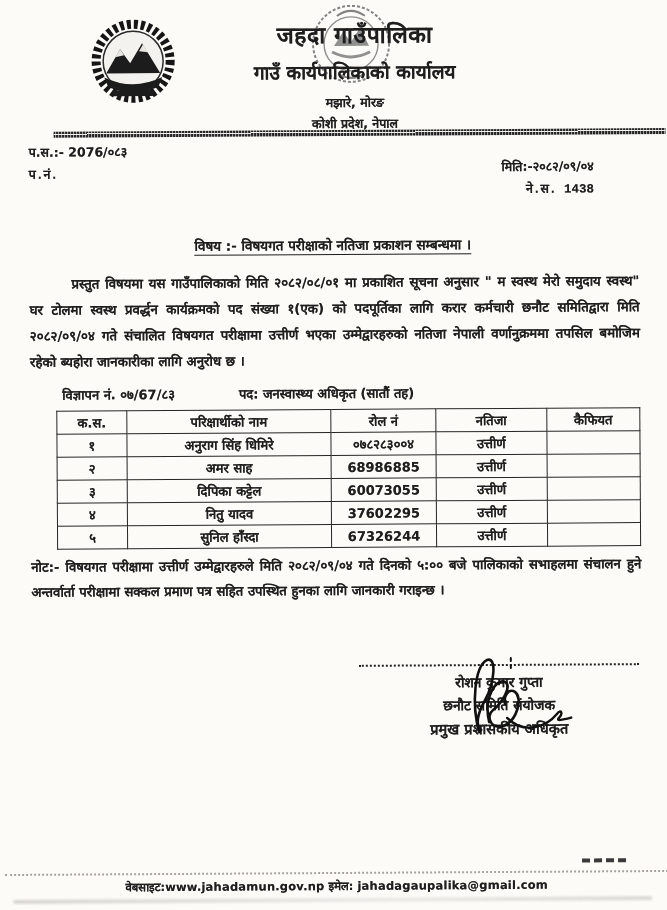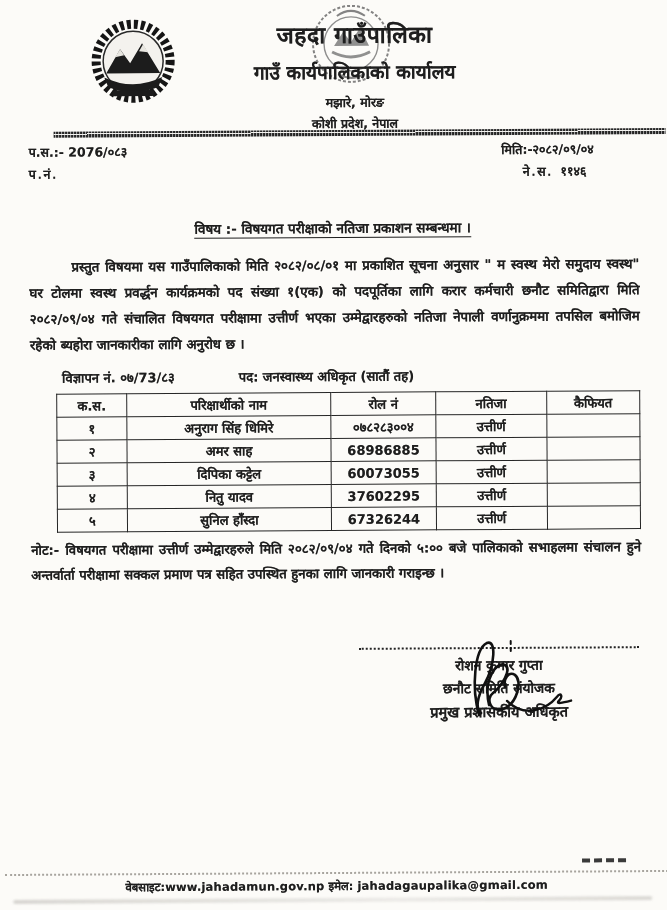--- a/index.html
+++ b/index.html
@@ -31,21 +31,21 @@
   .rule-band {
     margin-left:55px; height:6px; margin-top:2px;
     background:
       linear-gradient(to bottom, rgba(255,255,255,0) 0 2px, #f4f3f0 2px 3px, rgba(255,255,255,0) 3px),
       repeating-linear-gradient(90deg, #242424 0 1px, #9a9a9a 1px 2px, #2e2e2e 2px 3px);
   }
 
   
   .meta { display:flex; justify-content:space-between; padding:6px 30px 0 30px; font-size:12.5px; font-weight:bold; }
   .meta-left div + div, .meta-right div + div { margin-top:5px;font-family:Liberation Mono, monospace; }
-  .meta-right { margin-right:42px; text-align:center; }
+  .meta-right { margin-right:42px; text-align:right;margin-top:17px; }
   .meta-right .serial { padding-left:14px; }
 
   
   .subject { text-align:center; margin-top:38px; font-size:13.5px; font-weight:bold; }
   .subject span { border-bottom:1.5px solid #1e1e1e; padding-bottom:1px; }
 
   
   .body-para {
     margin:16px 27px 0 30px;
     font-size:13.3px; font-weight:600; line-height:26px;
@@ -119,32 +119,32 @@
 
   <div class="rule-band"></div>
 
   <div class="meta">
     <div class="meta-left">
       <div>प.स.:- 2076/०८३</div>
       <div>प.नं.</div>
     </div>
     <div class="meta-right">
       <div>मिति:-२०८२/०९/०४</div>
-      <div class="serial">ने.स. ११४६</div>
+      <div class="serial">ने.स. 1438</div>
     </div>
   </div>
 
   <div class="subject">
     <span>विषय :- विषयगत परीक्षाको नतिजा प्रकाशन सम्बन्धमा ।</span>
   </div>
 
   <div class="body-para">प्रस्तुत विषयमा यस गाउँपालिकाको मिति २०८२/०८/०१ मा प्रकाशित सूचना अनुसार " म स्वस्थ मेरो समुदाय स्वस्थ" घर टोलमा स्वस्थ प्रवर्द्धन कार्यक्रमको पद संख्या १(एक) को पदपूर्तिका लागि करार कर्मचारी छनौट समितिद्वारा मिति २०८२/०९/०४ गते संचालित विषयगत परीक्षामा उत्तीर्ण भएका उम्मेद्वारहरुको नतिजा नेपाली वर्णानुक्रममा तपसिल बमोजिम रहेको ब्यहोरा जानकारीका लागि अनुरोध छ ।</div>
 
   <div class="advert-line">
-    <span>विज्ञापन नं. ०७/73/८३</span>
+    <span>विज्ञापन नं. ०७/67/८३</span>
     <span class="advert-pos">पद: जनस्वास्थ्य अधिकृत (सातौं तह)</span>
   </div>
 
   <table class="results">
     <colgroup>
       <col style="width:12%">
         <col style="width:35%">
         <col style="width:18%">
         <col style="width:19%">
         <col style="width:16%">

